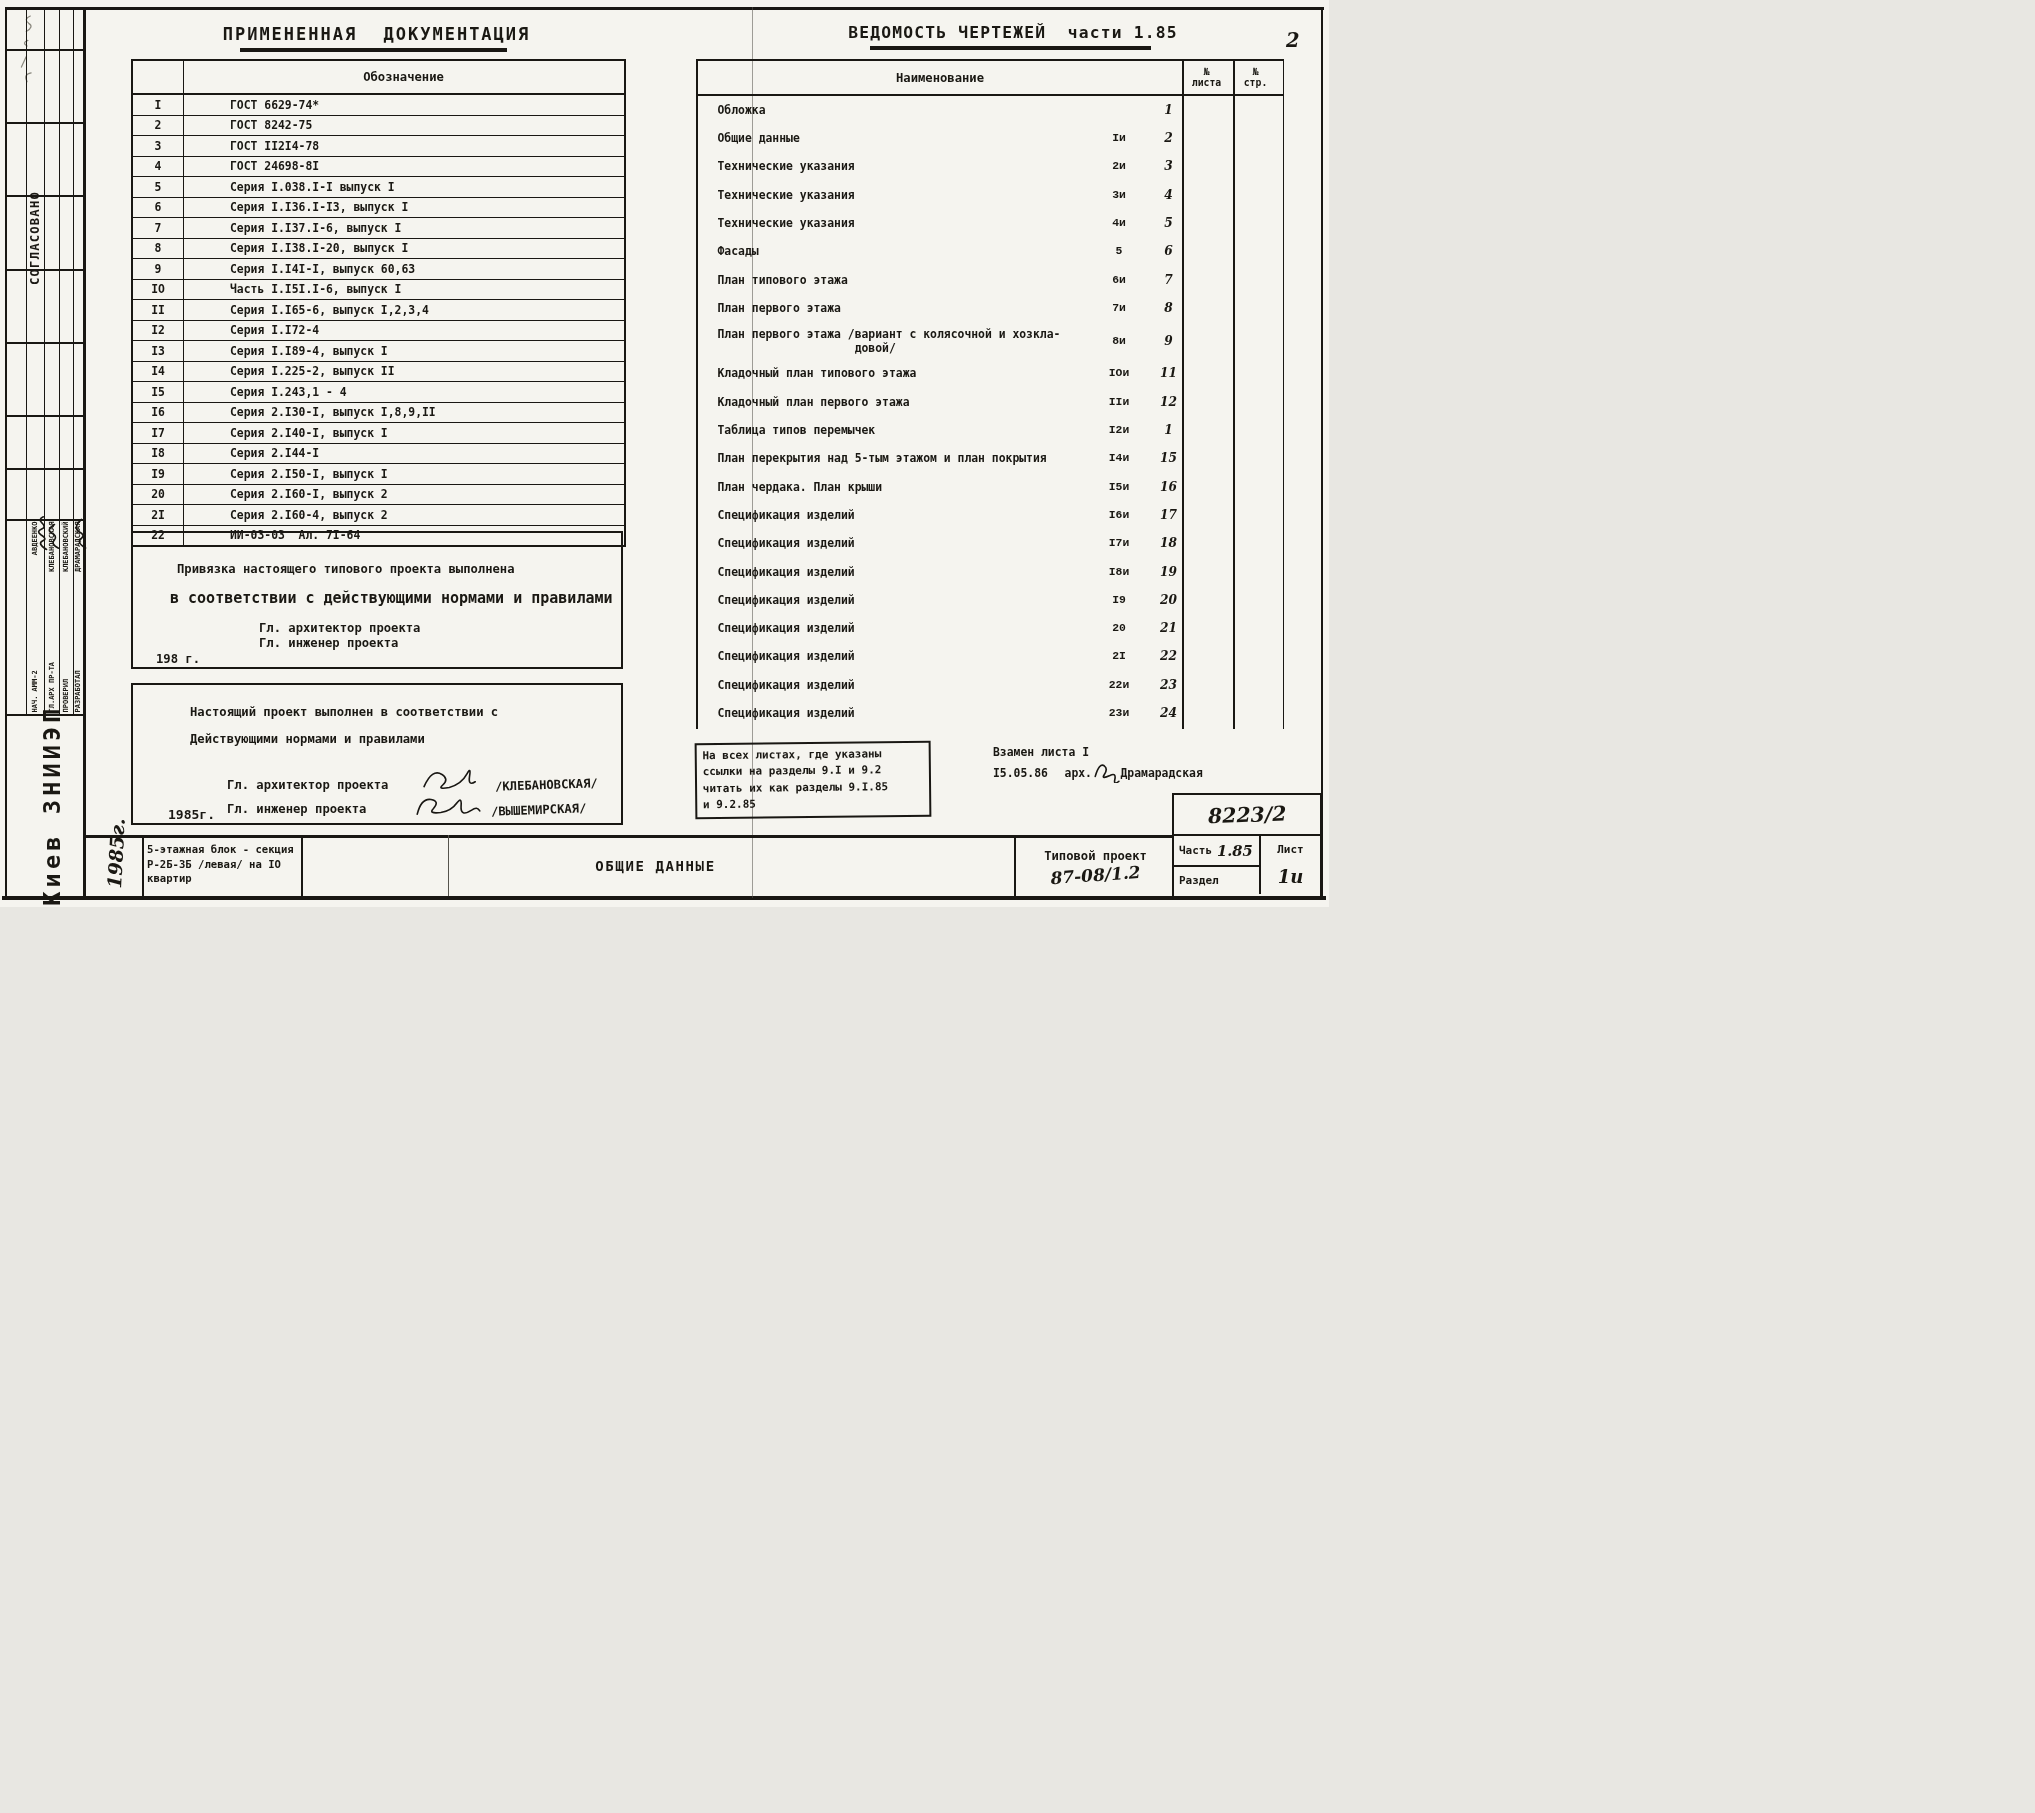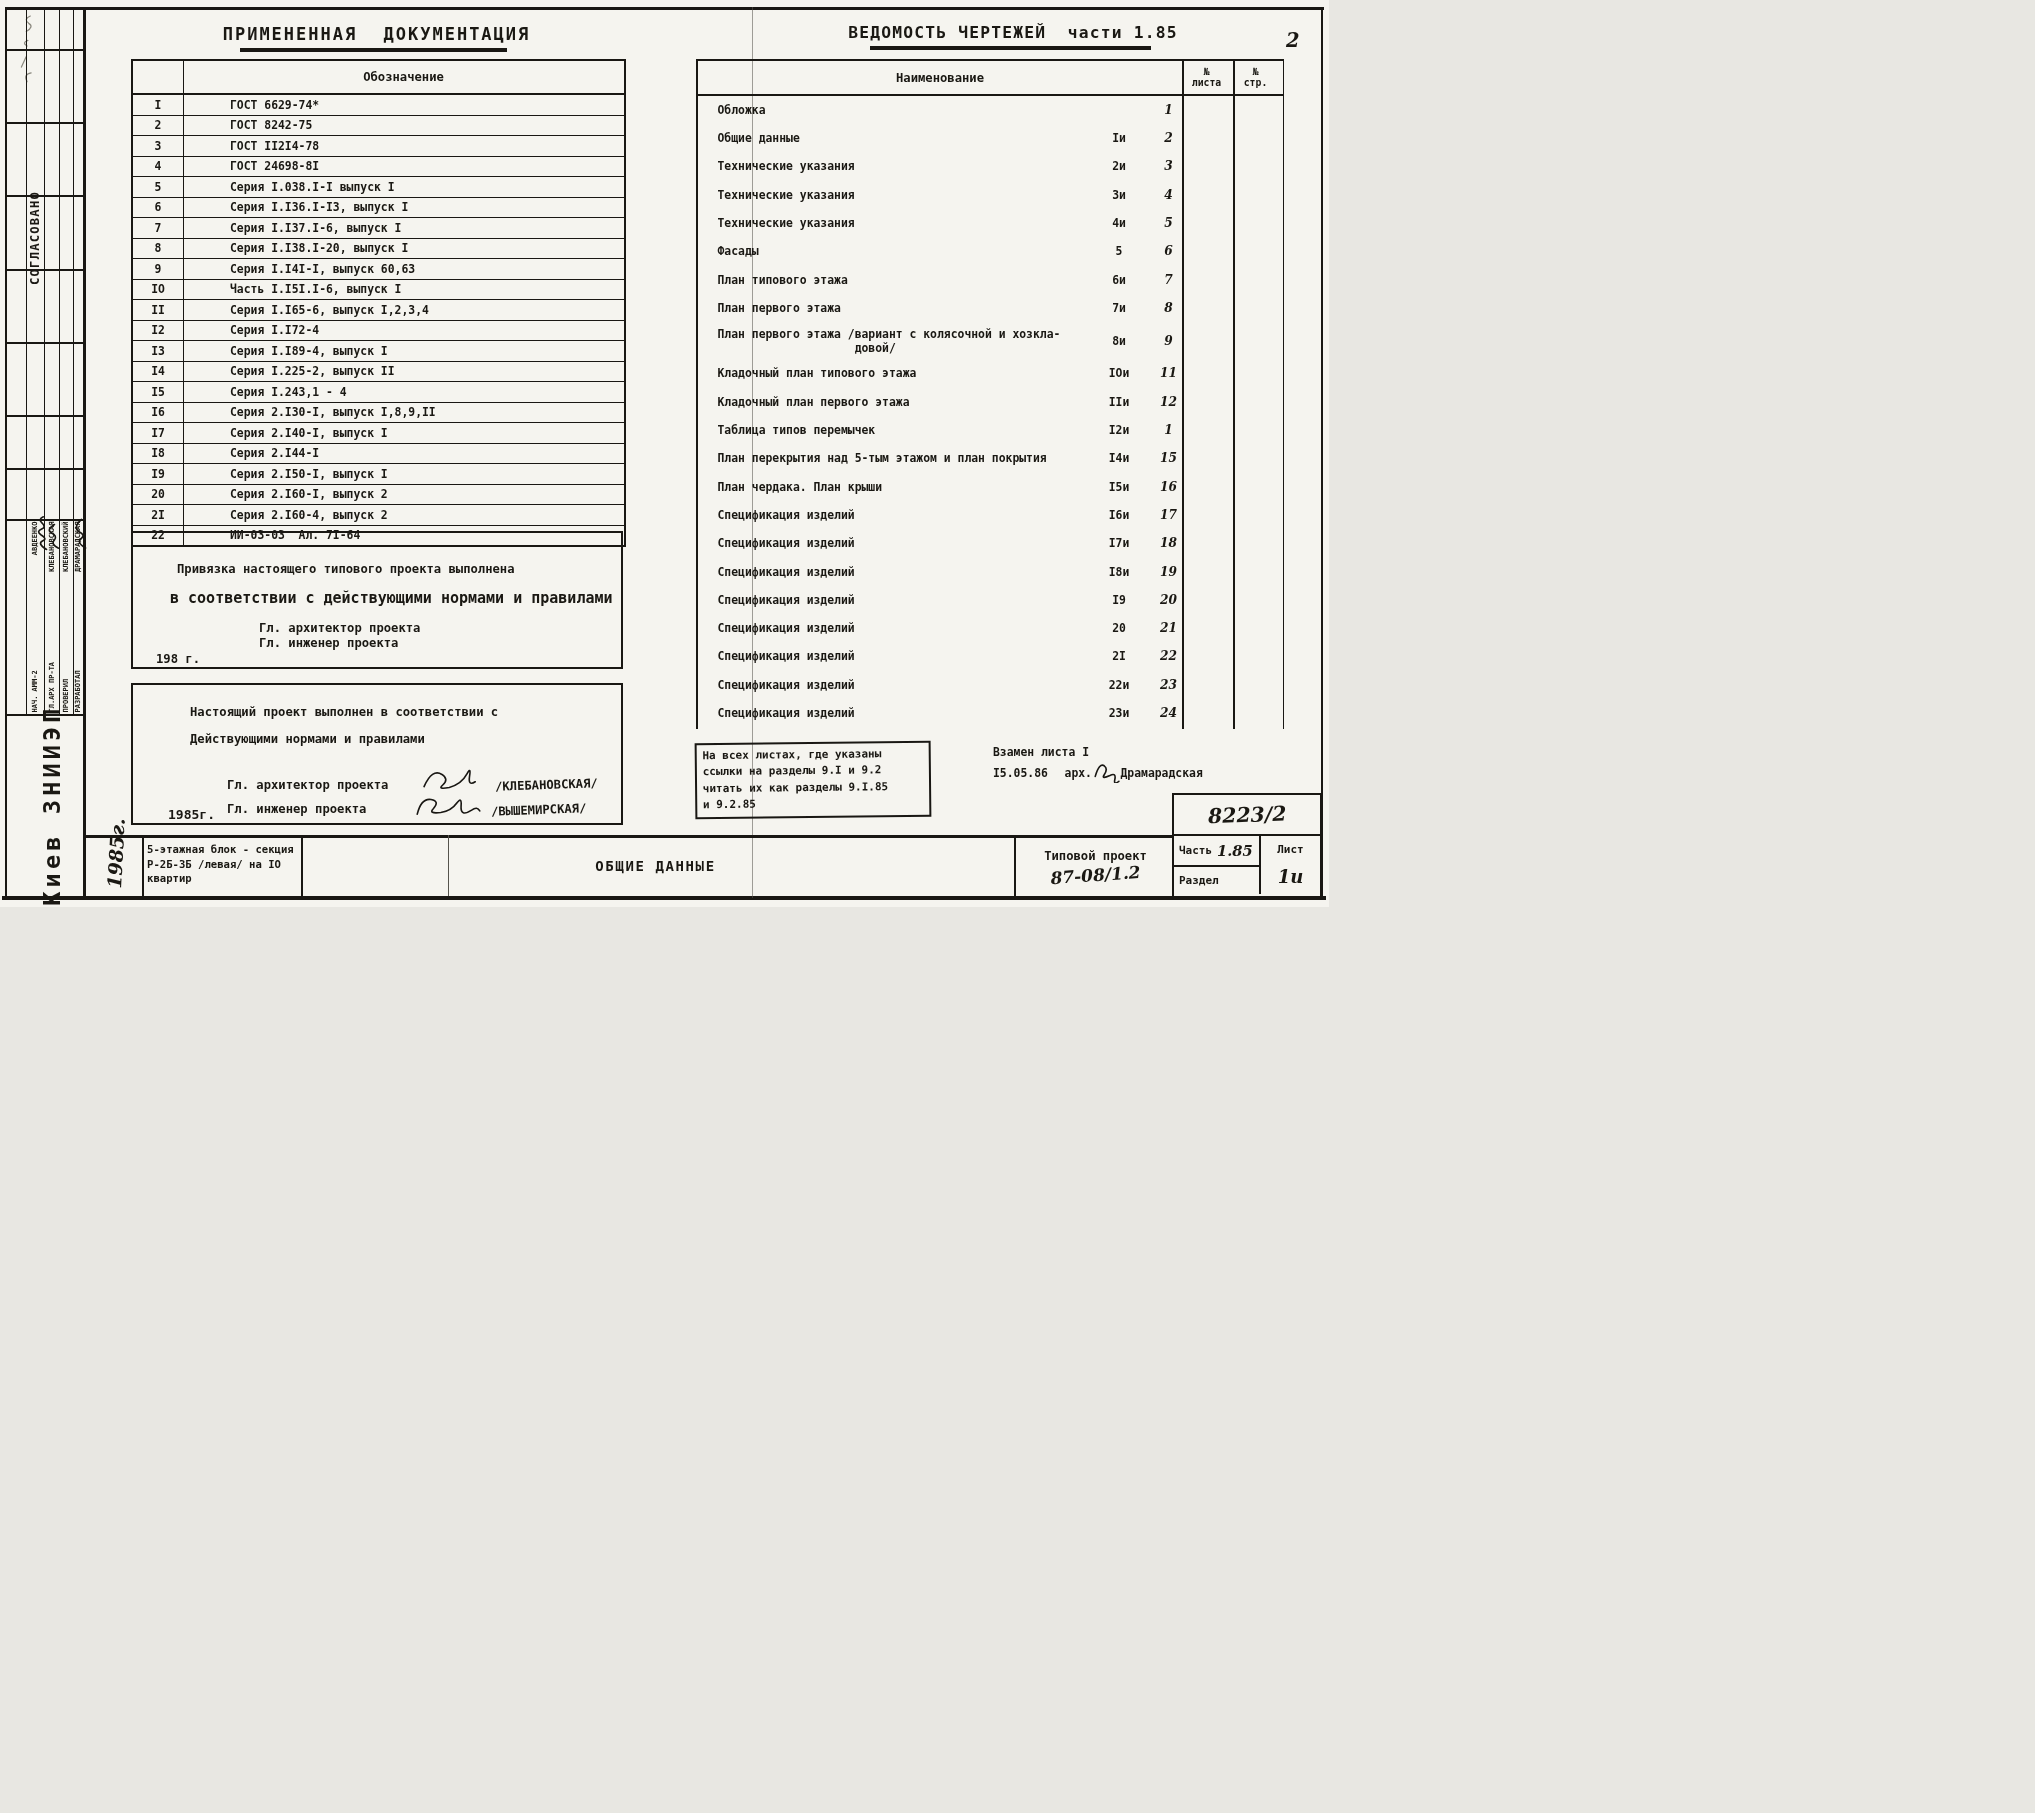--- a/index.html
+++ b/index.html
@@ -27,21 +27,21 @@
   .rhead{height:33px;border-bottom:2px solid #191713;display:flex;}
   .rhead .hn{width:484px;display:flex;align-items:center;justify-content:center;font-size:12.2px;}
   .rhead .hs,.rhead .hp{width:49px;display:flex;flex-direction:column;align-items:center;justify-content:center;font-size:9.8px;line-height:10.6px;}
   .rhead .hp{width:49px;}
   .rcol1{position:absolute;left:484px;top:0;bottom:0;width:1.6px;background:#191713;}
   .rcol2{position:absolute;left:535px;top:0;bottom:0;width:1.6px;background:#191713;}
   .reg-rows{position:absolute;left:0;top:39px;width:100%;height:623px;display:flex;flex-direction:column;justify-content:space-between;}
   .reg-row{display:flex;align-items:center;min-height:19.5px;}
   .rname{width:396px;padding-left:19.5px;box-sizing:border-box;font-size:11.4px;line-height:14px;}
   .rname div{white-space:pre;}
-  .rsheet{width:50px;text-align:center;font-size:11.4px;}
+  .rsheet{width:50px;text-align:center;font-size:11.4px;font-family:Liberation Mono, monospace;}
   .rpage{width:49px;text-align:center;font-size:12.2px;}
   .box{position:absolute;border:2px solid #191713;box-sizing:border-box;}
   .sig{stroke:#191713;fill:none;stroke-width:4;stroke-linecap:round;}
   .pencil{stroke:#8b897f;fill:none;stroke-width:3;stroke-linecap:round;}
 </style>
 </head>
 <body>
 
 <div class="page">
 

